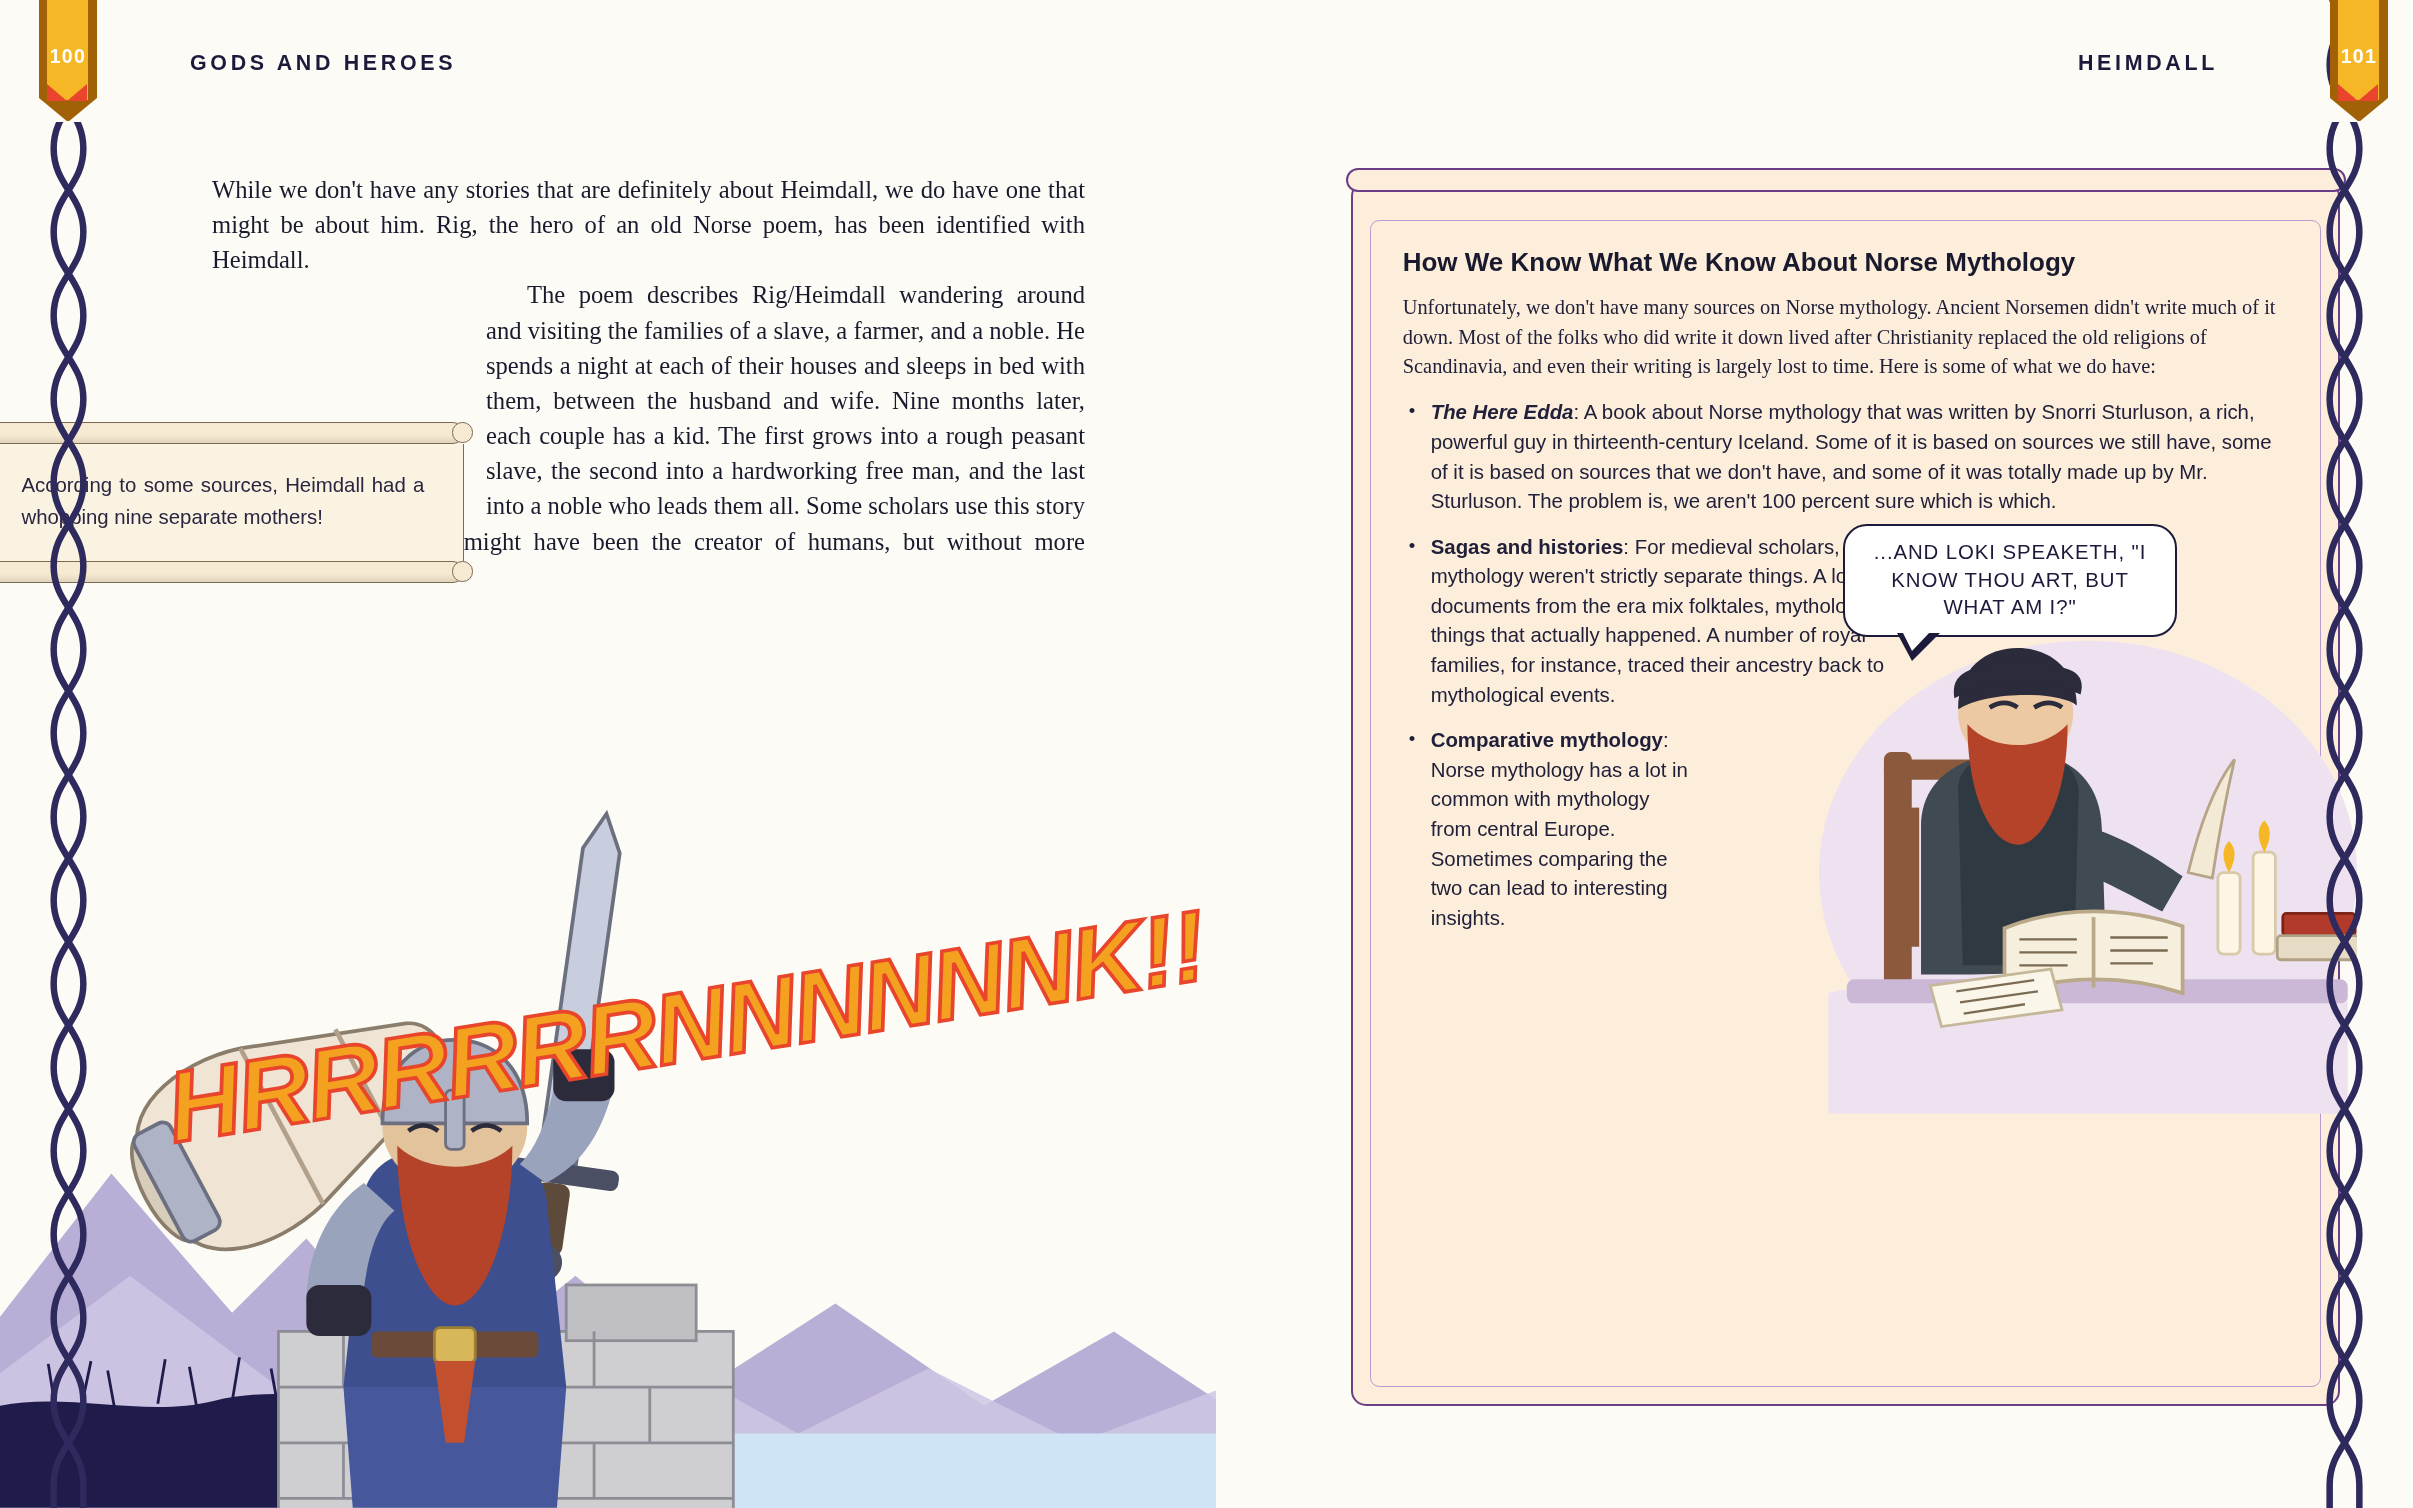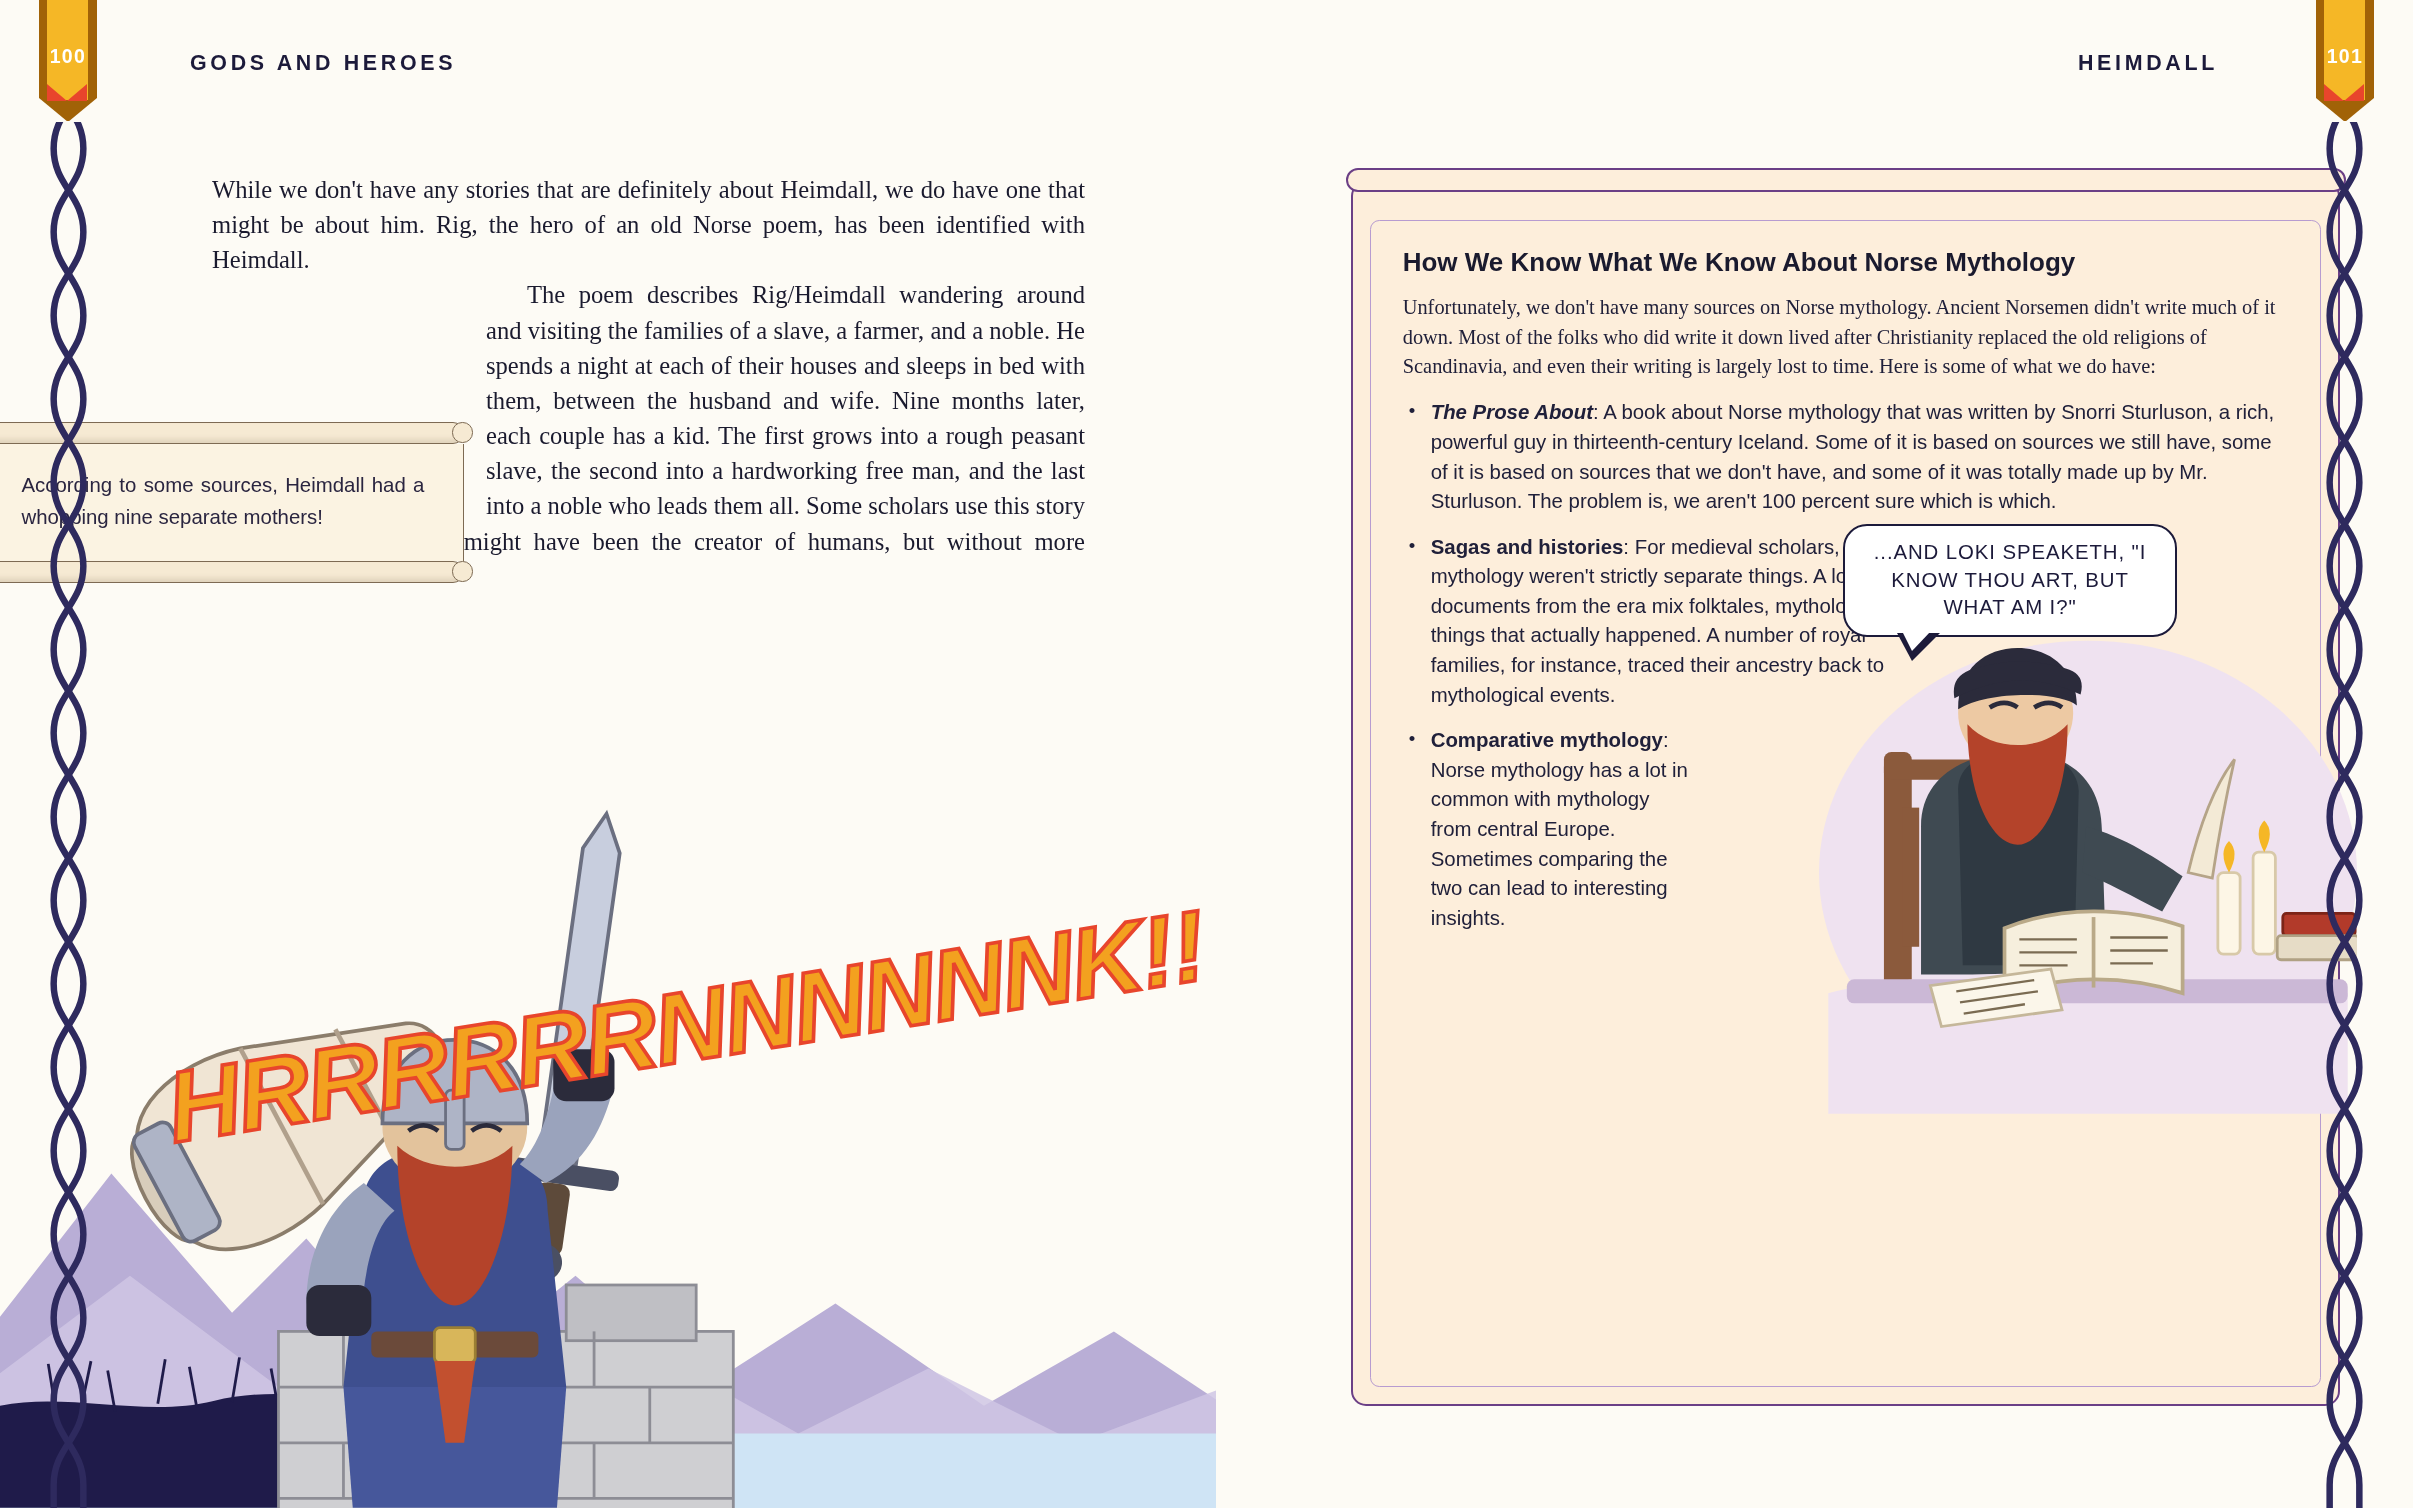--- a/index.html
+++ b/index.html
@@ -54,21 +54,21 @@
     width: 58px;
     text-align: center;
     font-family: "Liberation Sans", sans-serif;
     font-weight: bold;
     font-size: 19.5px;
     letter-spacing: 1.4px;
     color: #ffffff;
     z-index: 3;
   }
   .ribbon-left { left: 39px; }
-  .ribbon-right { right: 39px; padding-left: 16px; }
+  .ribbon-right { right: 25px; padding-left: 16px; }
 
   .running-head {
     position: absolute;
     top: 51px;
     font-family: "Liberation Sans", sans-serif;
     font-weight: bold;
     font-size: 21.4px;
     letter-spacing: 3.7px;
     color: #1c1a3a;
   }
@@ -430,21 +430,21 @@
     </div>
   </div>
 
   <div class="panel">
     <div class="panel-top-bar"></div>
     <div class="panel-inner">
       <div class="panel-title">How We Know What We Know About Norse Mythology</div>
       <p class="panel-p">Unfortunately, we don't have many sources on Norse mythology. Ancient Norsemen didn't write much of it down. Most of the folks who did write it down lived after Christianity replaced the old religions of Scandinavia, and even their writing is largely lost to time. Here is some of what we do have:</p>
       <ul class="panel-list">
         <li class="w-full">
-          <span class="li-term ital">The Prose About</span><span>: A book about Norse mythology that was written by Snorri Sturluson, a rich, powerful guy in thirteenth-century Iceland. Some of it is based on sources we still have, some of it is based on sources that we don't have, and some of it was totally made up by Mr. Sturluson. The problem is, we aren't 100 percent sure which is which.</span>
+          <span class="li-term ital">The Here Edda</span><span>: A book about Norse mythology that was written by Snorri Sturluson, a rich, powerful guy in thirteenth-century Iceland. Some of it is based on sources we still have, some of it is based on sources that we don't have, and some of it was totally made up by Mr. Sturluson. The problem is, we aren't 100 percent sure which is which.</span>
         </li>
         <li class="w-mid">
           <span class="li-term">Sagas and histories</span><span>: For medieval scholars, history and mythology weren't strictly separate things. A lot of documents from the era mix folktales, mythology, and things that actually happened. A number of royal families, for instance, traced their ancestry back to mythological events.</span>
         </li>
         <li class="w-narr">
           <span class="li-term">Comparative mythology</span><span>: Norse mythology has a lot in common with mythology from central Europe. Sometimes comparing the two can lead to interesting insights.</span>
         </li>
       </ul>
     </div>
   </div>

